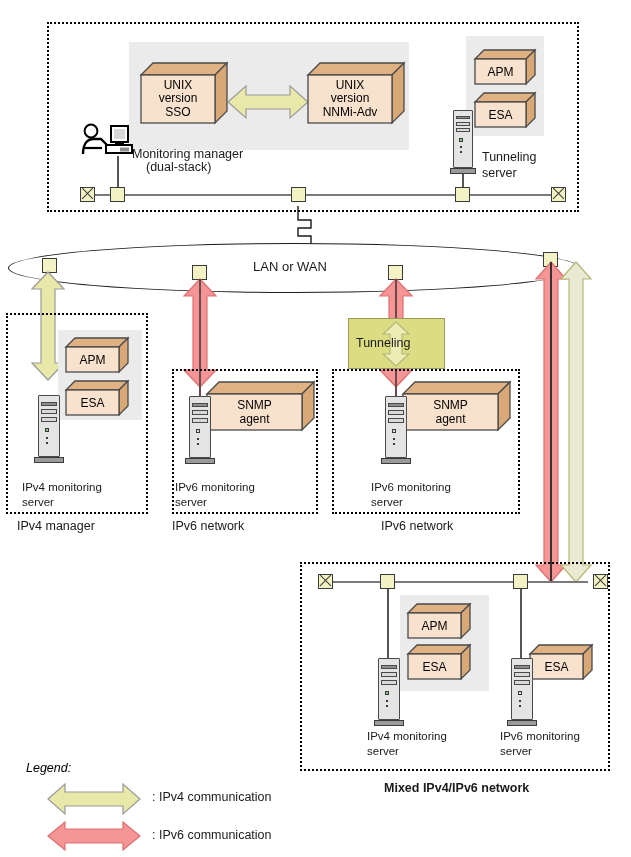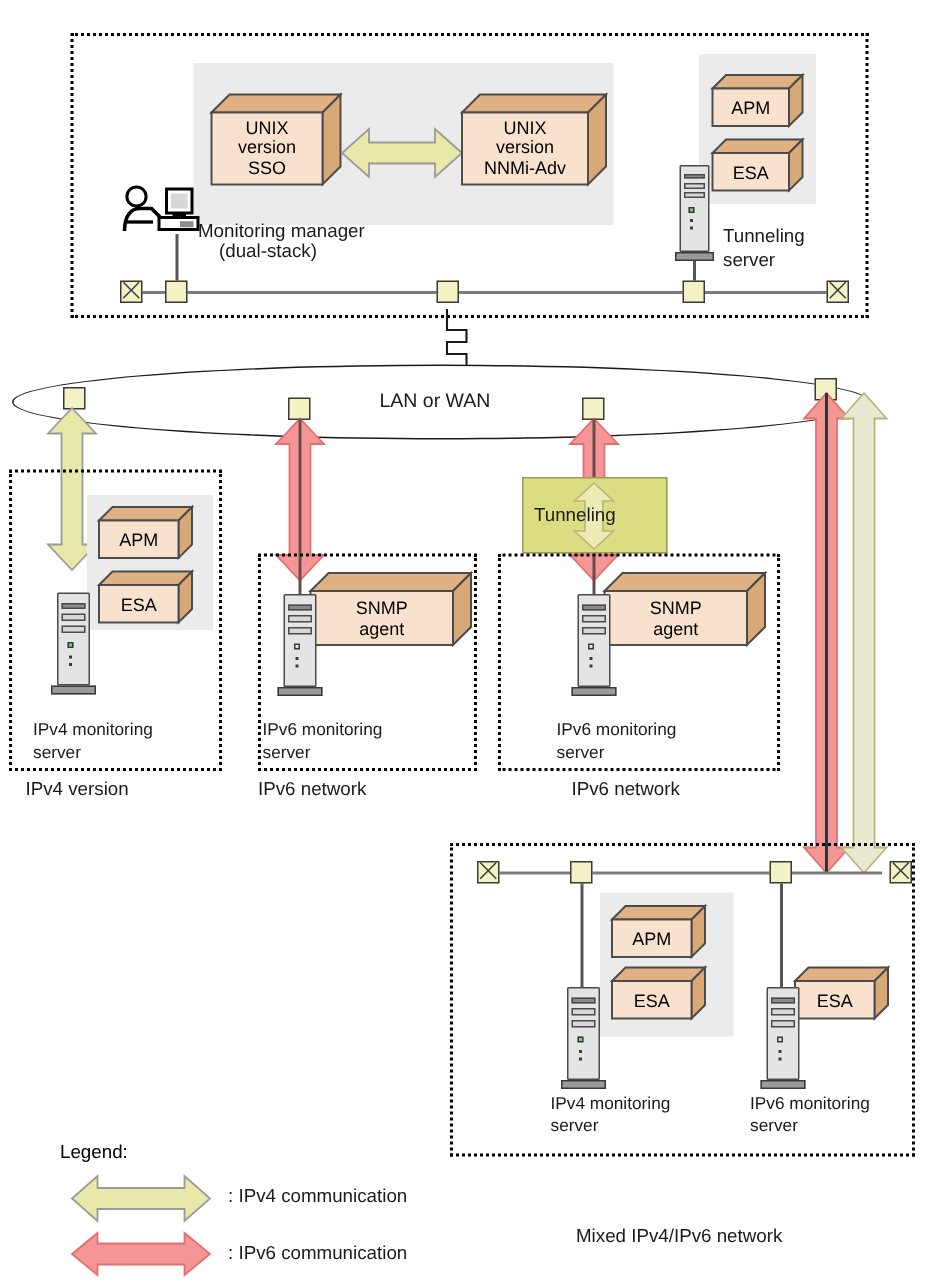--- a/index.html
+++ b/index.html
@@ -203,21 +203,21 @@
     <div class="tw-slot2" style="left:7px;top:14px;width:16px;height:5px;"></div>
     <div class="tw-slot2" style="left:7px;top:22px;width:16px;height:5px;"></div>
     <div class="tw-led" style="left:11px;top:33px;background:#7ed07e;"></div>
     <div class="tw-dot" style="left:12px;top:42px;"></div>
     <div class="tw-dot" style="left:12px;top:47px;"></div>
     <div class="tw-base" style="left:0px;top:62px;width:30px;height:6px;"></div>
   </div>
 
   <div class="lbl s11" style="left:22px;top:480px;">IPv4 monitoring</div>
   <div class="lbl s11" style="left:22px;top:495px;">server</div>
-  <div class="lbl" style="left:17px;top:519px;">IPv4 version</div>
+  <div class="lbl" style="left:17px;top:519px;">IPv4 manager</div>
 
   <div class="abs" style="left:181px;top:279px;">
     <svg width="38" height="108">
       <polygon points="19,0 35,17 26,17 26,91 35,91 19,108 3,91 12,91 12,17 3,17" fill="#f59595" stroke="#e07070" stroke-width="1.2"></polygon>
     </svg>
   </div>
   <div class="vline" style="left:199px;top:279px;height:120px;background:#6a4a4a;"></div>
 
   <div class="netbox" style="left:172px;top:369px;width:146px;height:145px;"></div>
 
@@ -370,23 +370,23 @@
     <div class="tw-led" style="left:11px;top:33px;background:#e4e4e4;"></div>
     <div class="tw-dot" style="left:12px;top:42px;"></div>
     <div class="tw-dot" style="left:12px;top:47px;"></div>
     <div class="tw-base" style="left:0px;top:62px;width:30px;height:6px;"></div>
   </div>
 
   <div class="lbl s11" style="left:367px;top:729px;">IPv4 monitoring</div>
   <div class="lbl s11" style="left:367px;top:744px;">server</div>
   <div class="lbl s11" style="left:500px;top:729px;">IPv6 monitoring</div>
   <div class="lbl s11" style="left:500px;top:744px;">server</div>
-  <div class="lbl" style="left:384px;top:817px;">Mixed IPv4/IPv6 network</div>
-
-  <div class="legend-t" style="left:40px;top:761px;">Legend:</div>
+  <div class="lbl" style="left:384px;top:781px;font-weight:bold;">Mixed IPv4/IPv6 network</div>
+
+  <div class="legend-t" style="left:26px;top:761px;font-style:italic;">Legend:</div>
 
   <div class="abs" style="left:48px;top:782px;">
     <svg width="92" height="34">
       <polygon points="0,17 17,2 17,10 75,10 75,2 92,17 75,32 75,24 17,24 17,32" fill="#e8e8a8" stroke="#9a9a9a" stroke-width="1.2"></polygon>
     </svg>
   </div>
   <div class="lbl" style="left:152px;top:790px;">: IPv4 communication</div>
 
   <div class="abs" style="left:48px;top:821px;">
     <svg width="92" height="30">

